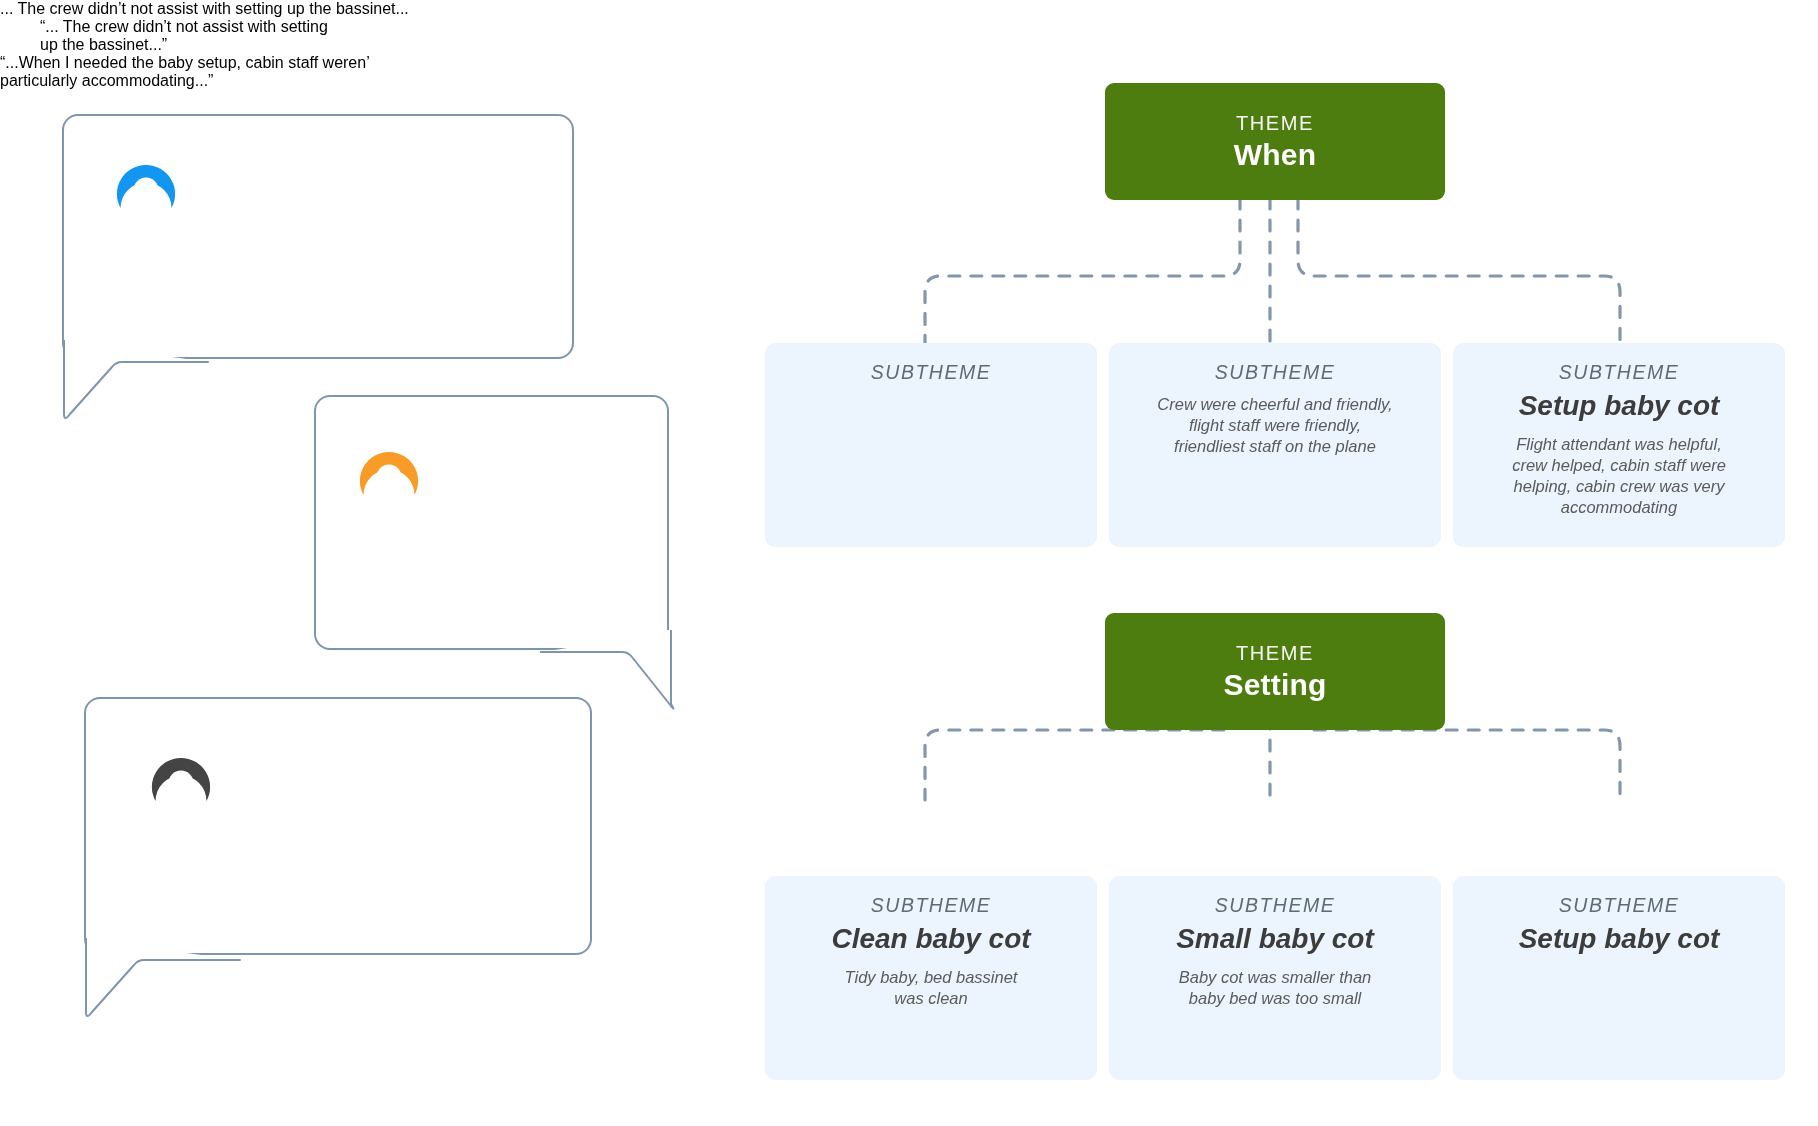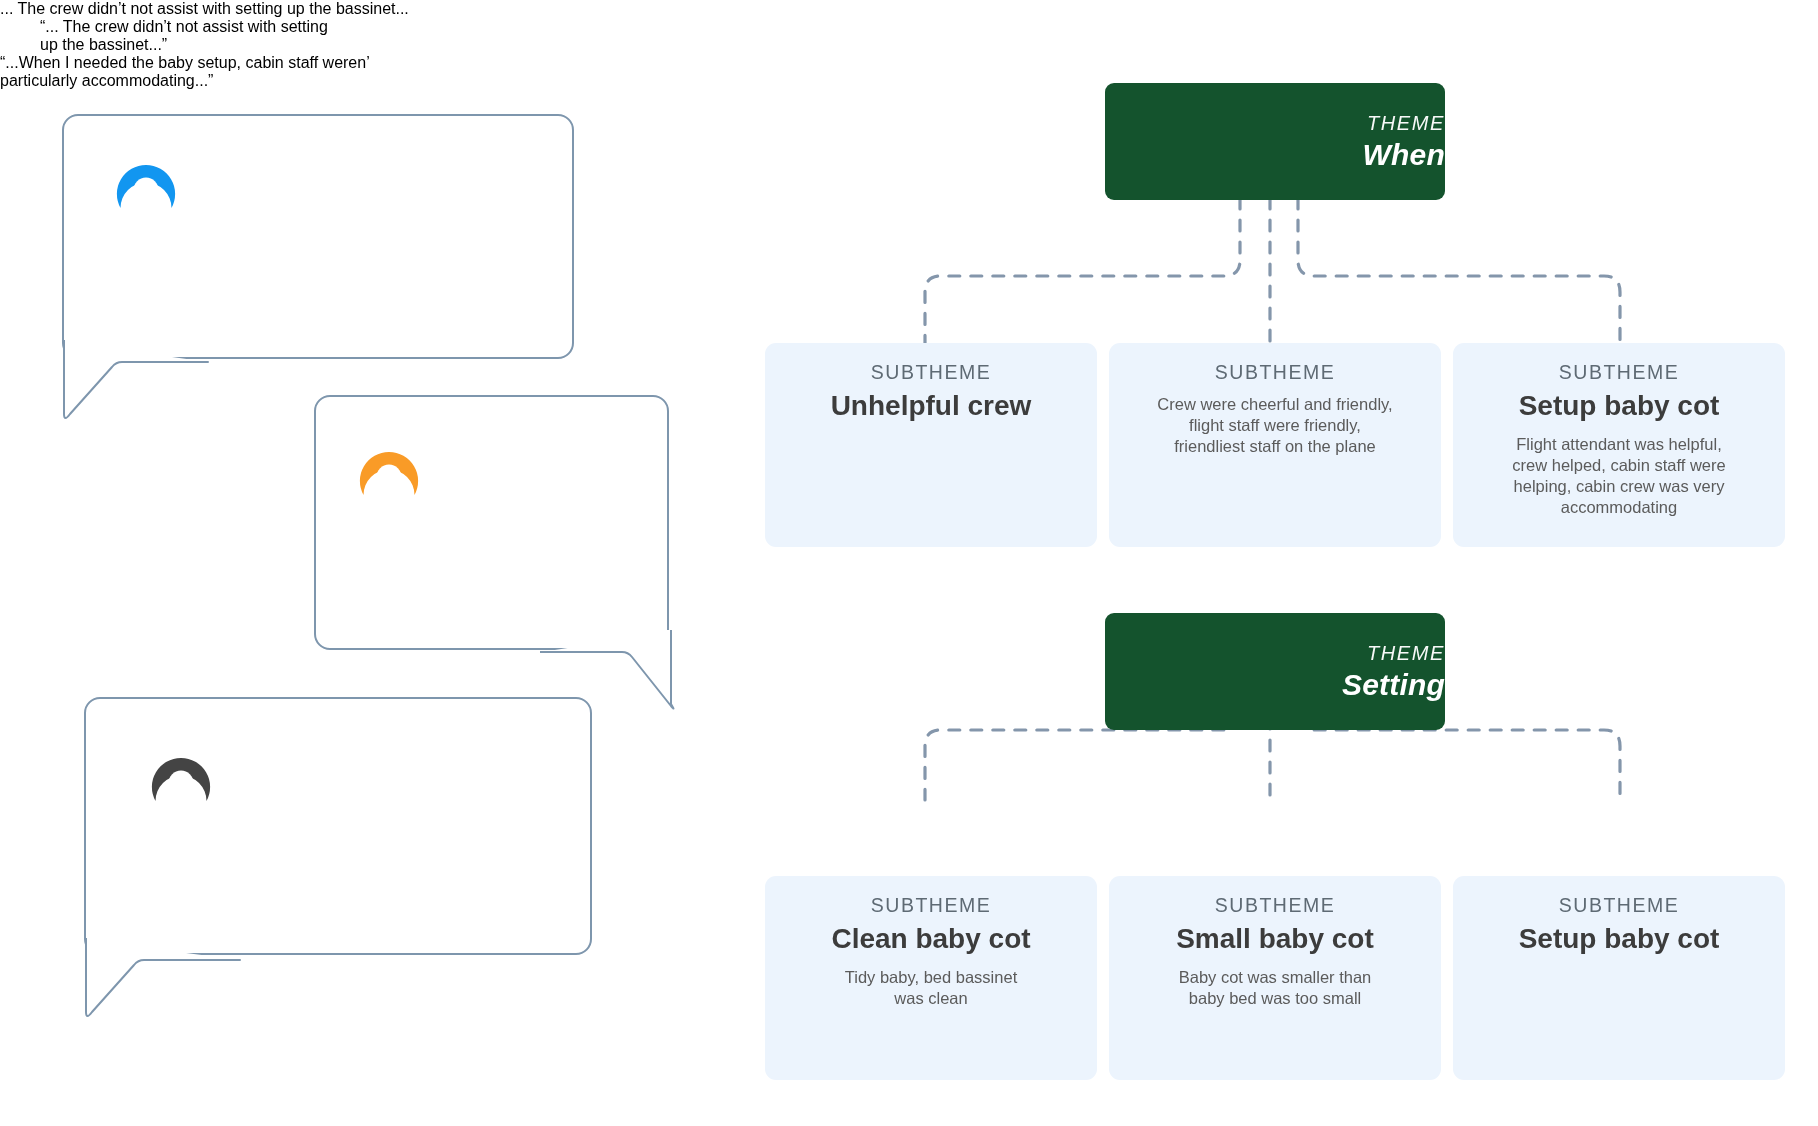--- a/index.html
+++ b/index.html
@@ -18,27 +18,26 @@
     box-sizing:border-box;
     background:#ffffff;
     border:2px solid #7e96ad;
     border-radius:16px;
   }
 
   
   .theme-box{
     position:absolute;
     box-sizing:border-box;
-    background:#14532d;
+    background:#4d7c0f;
     border-radius:9px;
     display:flex;
     flex-direction:column;
-    align-items:flex-end;
+    align-items:center;
     justify-content:center;
-    font-style:italic;
   }
   .theme-kicker{
     color:#ffffff;
     font-size:20px;
     letter-spacing:1.6px;
     font-weight:400;
     opacity:.97;
     line-height:26px;
   }
   .theme-name{
@@ -50,20 +49,21 @@
   }
 
   
   .sub-card{
     position:absolute;
     box-sizing:border-box;
     background:#ecf4fd;
     border-radius:11px;
     text-align:center;
     padding:16px 14px 24px 14px;
+    font-style:italic;
   }
   .sub-kicker{
     color:#5e6a74;
     font-size:19.5px;
     letter-spacing:1.5px;
     line-height:26px;
     font-weight:400;
   }
   .sub-name{
     color:#3c3c3c;
@@ -145,21 +145,20 @@
     </g>
   </svg>
 
   <div class="theme-box" style="left:1105px;top:83px;width:340px;height:117px;">
     <div class="theme-kicker">THEME</div>
     <div class="theme-name">When</div>
   </div>
 
   <div class="sub-card" style="left:765px;top:343px;width:332px;height:204px;">
     <div class="sub-kicker">SUBTHEME</div>
-    <div class="sub-name">Unhelpful crew</div>
   </div>
 
   <div class="sub-card" style="left:1109px;top:343px;width:332px;height:204px;">
     <div class="sub-kicker">SUBTHEME</div>
     <div class="sub-desc">Crew were cheerful and friendly,
 flight staff were friendly,
 friendliest staff on the plane</div>
   </div>
 
   <div class="sub-card" style="left:1453px;top:343px;width:332px;height:204px;">

